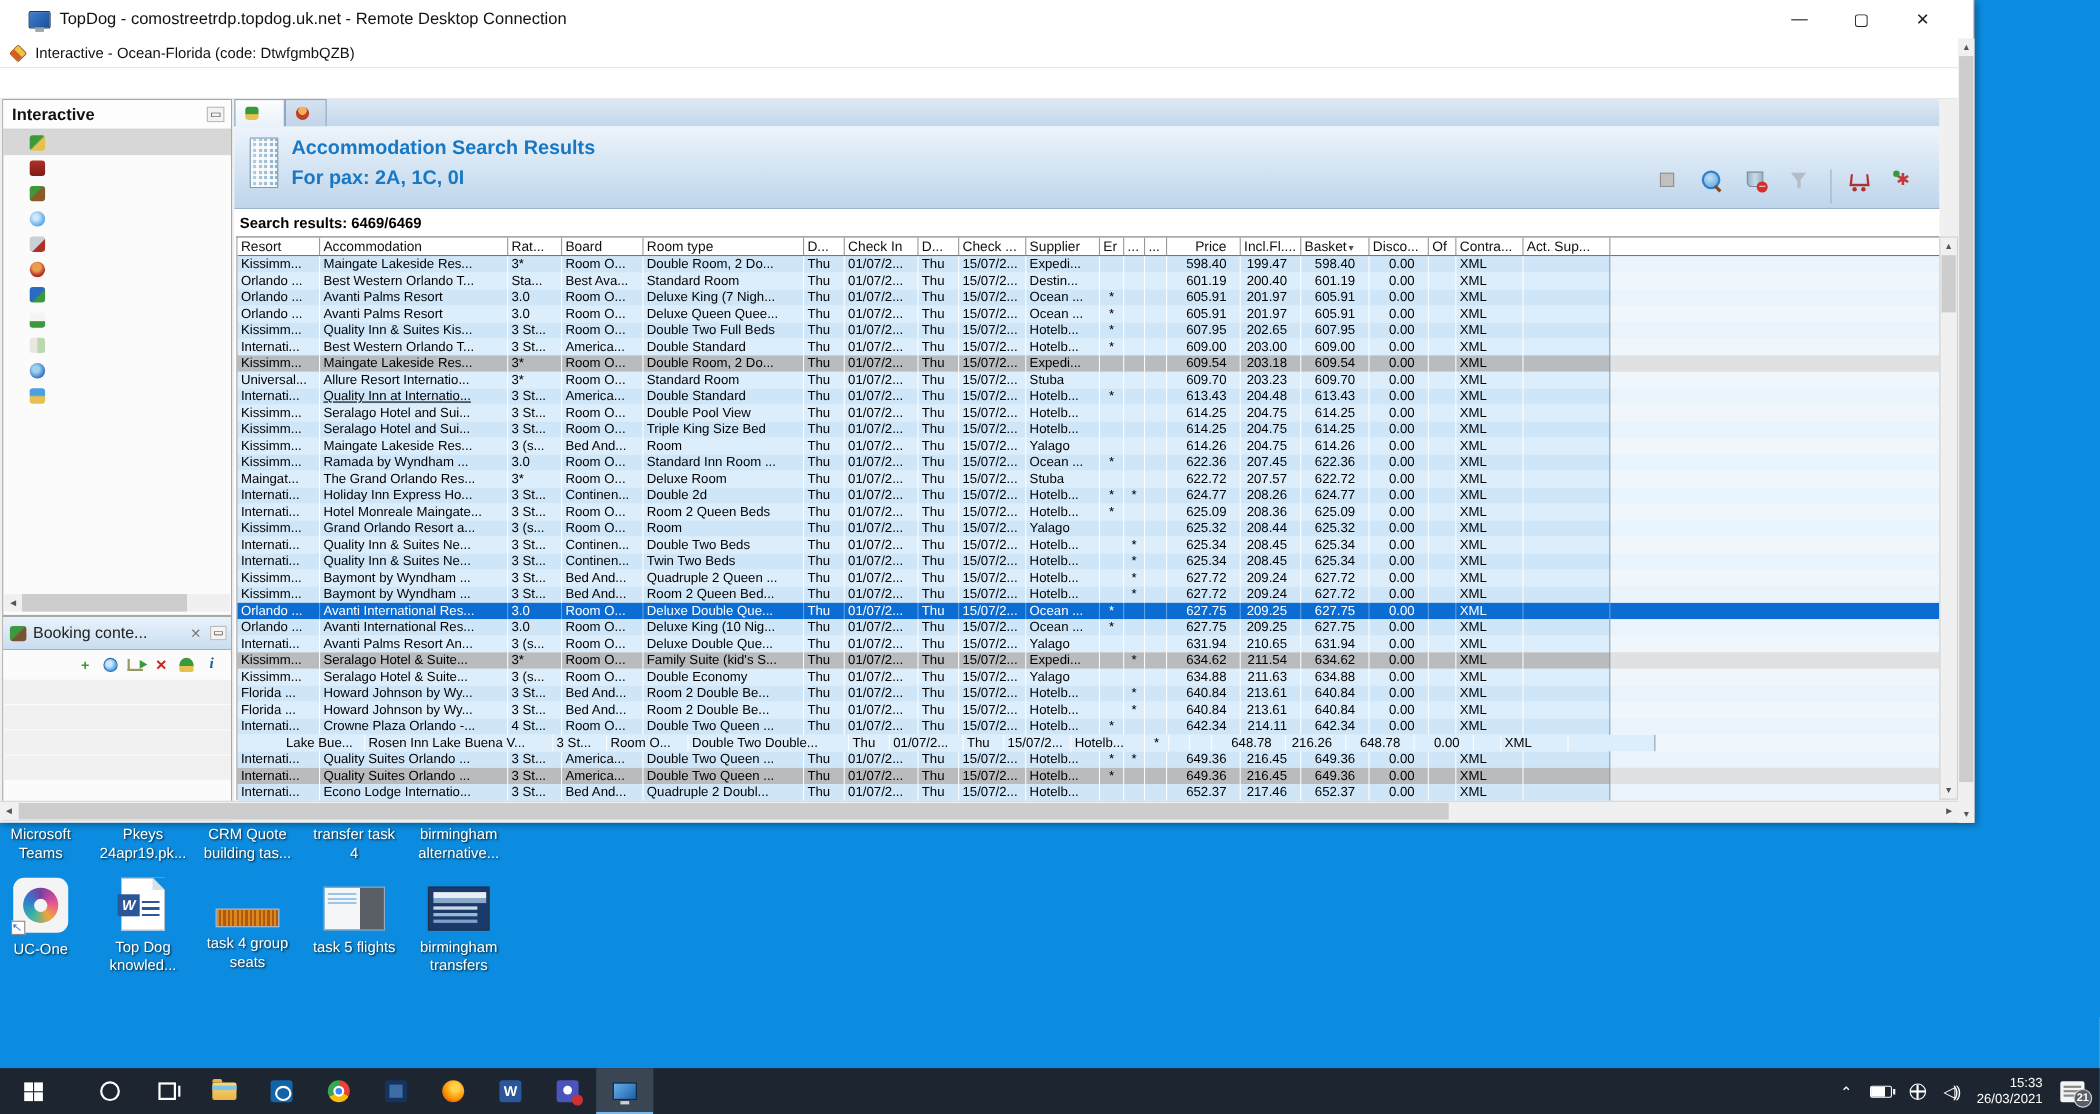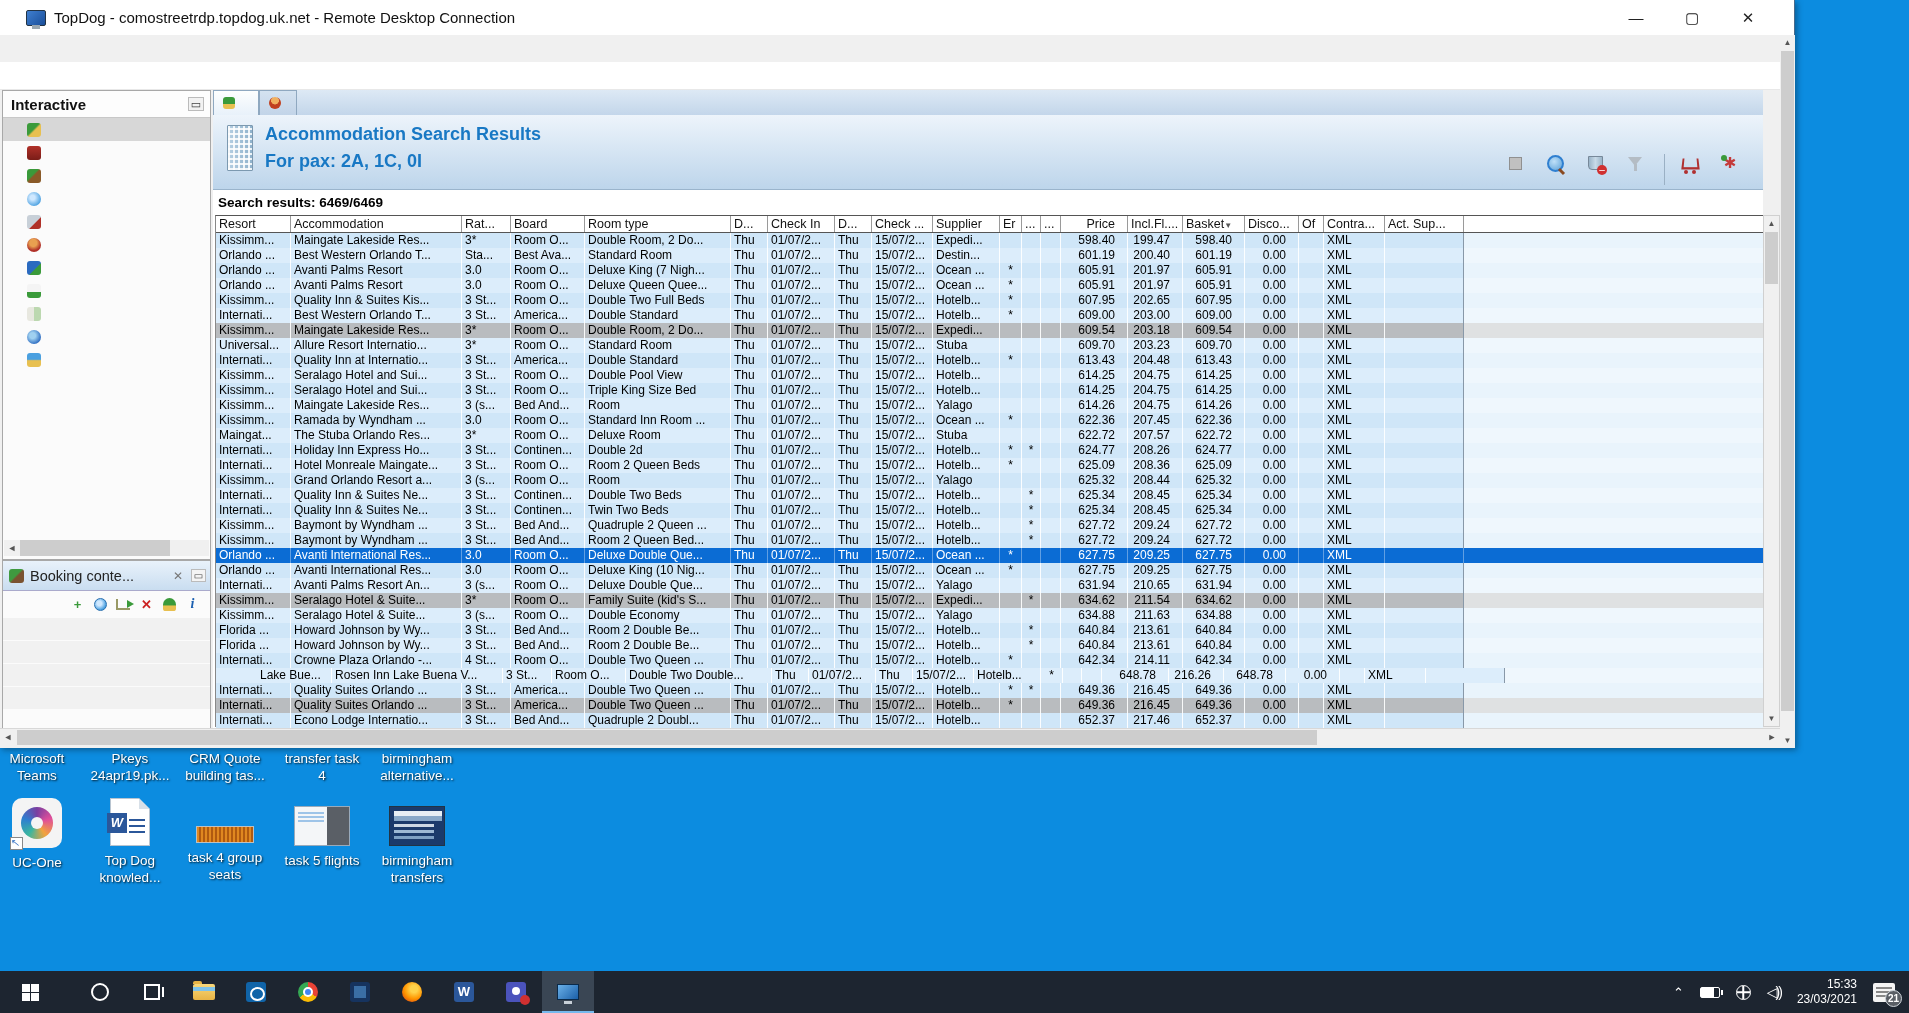--- a/index.html
+++ b/index.html
@@ -195,20 +195,24 @@
     <div class="titlebar">
       <span class="rdp-ico"></span>
       <span class="title">TopDog - comostreetrdp.topdog.uk.net - Remote Desktop Connection</span>
       <span class="wbtns">
         <span class="wbtn">—</span>
         <span class="wbtn">▢</span>
         <span class="wbtn">✕</span>
       </span>
     </div>
 
+    <div class="banner">
+      <span class="diamond"></span>
+      <span class="btxt">Interactive - Ocean-Florida (code: DtwfgmbQZB)</span>
+    </div>
 
     <div class="menubar" id="menubar">
         <span></span>
         <span></span>
         <span></span>
       </div>
 
     <div class="panel interactive-panel">
       <div class="p-title">
         <span class="pt">Interactive</span>
@@ -553,21 +557,21 @@
             <div class="td num" style="width: 55px;">203.23</div>
             <div class="td num" style="width: 62px;">609.70</div>
             <div class="td num" style="width: 54px;">0.00</div>
             <div class="td" style="width: 25px;"></div>
             <div class="td" style="width: 61px;">XML</div>
             <div class="td lastdata" style="width: 79px;"></div>
             <div class="td fill" style="flex: 1 1 0%;"></div>
           </div>
           <div class="trow even">
             <div class="td" style="width: 75px;">Internati...</div>
-            <div class="td" style="width: 171px;">Quality Inn at Internatio...</div>
+            <div class="td" style="width: 171px; text-decoration: underline;">Quality Inn at Internatio...</div>
             <div class="td" style="width: 49px;">3 St...</div>
             <div class="td" style="width: 74px;">America...</div>
             <div class="td" style="width: 146px;">Double Standard</div>
             <div class="td" style="width: 37px;">Thu</div>
             <div class="td" style="width: 67px;">01/07/2...</div>
             <div class="td" style="width: 37px;">Thu</div>
             <div class="td" style="width: 61px;">15/07/2...</div>
             <div class="td" style="width: 67px;">Hotelb...</div>
             <div class="td ctr" style="width: 22px;">*</div>
             <div class="td ctr" style="width: 19px;"></div>
@@ -668,21 +672,21 @@
             <div class="td num" style="width: 55px;">207.45</div>
             <div class="td num" style="width: 62px;">622.36</div>
             <div class="td num" style="width: 54px;">0.00</div>
             <div class="td" style="width: 25px;"></div>
             <div class="td" style="width: 61px;">XML</div>
             <div class="td lastdata" style="width: 79px;"></div>
             <div class="td fill" style="flex: 1 1 0%;"></div>
           </div>
           <div class="trow odd">
             <div class="td" style="width: 75px;">Maingat...</div>
-            <div class="td" style="width: 171px;">The Stuba Orlando Res...</div>
+            <div class="td" style="width: 171px;">The Grand Orlando Res...</div>
             <div class="td" style="width: 49px;">3*</div>
             <div class="td" style="width: 74px;">Room O...</div>
             <div class="td" style="width: 146px;">Deluxe Room</div>
             <div class="td" style="width: 37px;">Thu</div>
             <div class="td" style="width: 67px;">01/07/2...</div>
             <div class="td" style="width: 37px;">Thu</div>
             <div class="td" style="width: 61px;">15/07/2...</div>
             <div class="td" style="width: 67px;">Stuba</div>
             <div class="td ctr" style="width: 22px;"></div>
             <div class="td ctr" style="width: 19px;"></div>
@@ -1264,20 +1268,20 @@
           <span class="i-remote-desktop"></span>
         </div>
       </div>
     <div class="tb-tray">
       <span class="tray-chevron">⌃</span>
       <span class="i-battery"></span>
       <span class="i-globe"></span>
       <span class="i-speaker">◁))</span>
       <div class="tray-clock">
         <div>15:33</div>
-        <div>23/03/2021</div>
+        <div>26/03/2021</div>
       </div>
       <span class="i-notif" style="position:relative;">
         <span class="nbadge">21</span>
       </span>
     </div>
   </div>
 </div>
 
 </body></html>

